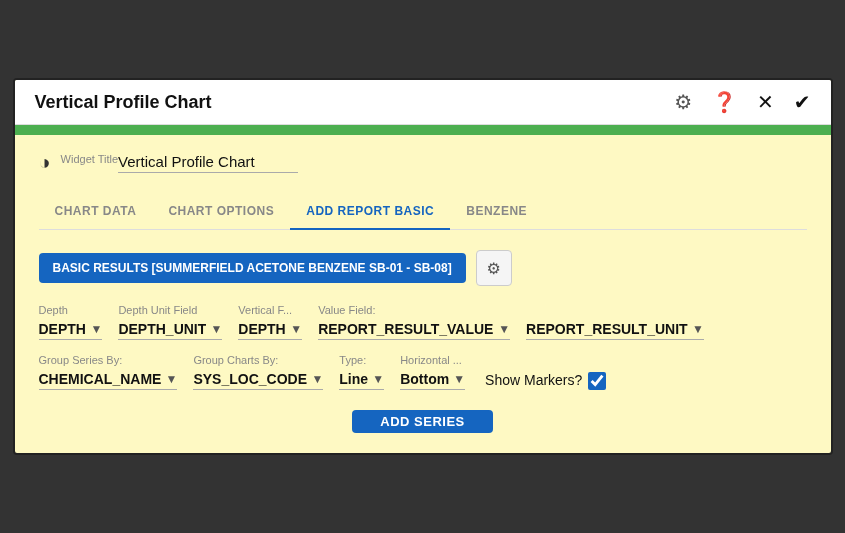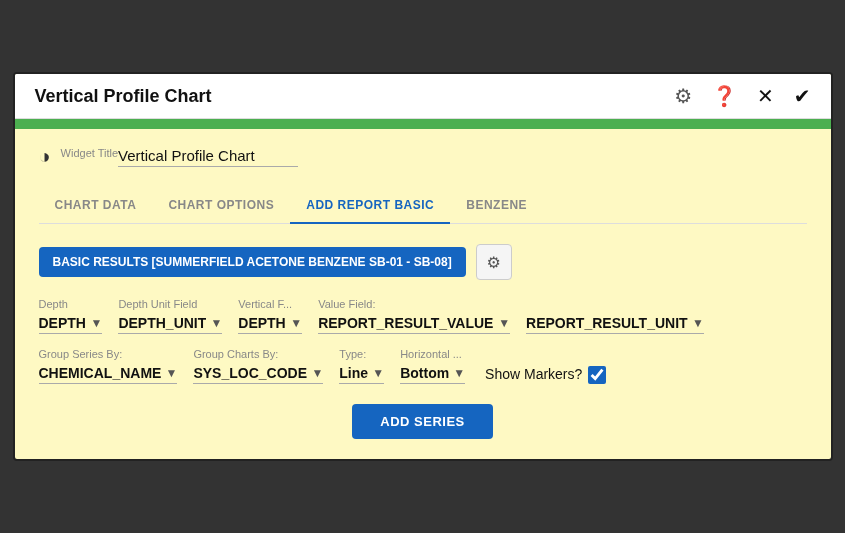--- a/index.html
+++ b/index.html
@@ -182,21 +182,21 @@
       height: 18px;
       accent-color: #1565c0;
     }
     .add-series-btn {
       display: block;
       margin: 0 auto;
       background: #1565c0;
       color: #fff;
       font-size: 13px;
       font-weight: bold;
-      padding: 10px 28px;
+      padding: 4px 28px;
       border: none;
       border-radius: 4px;
       cursor: pointer;
       letter-spacing: 0.5px;
     }
   </style>
 </head>
 <body>
 
 <div class="window">

